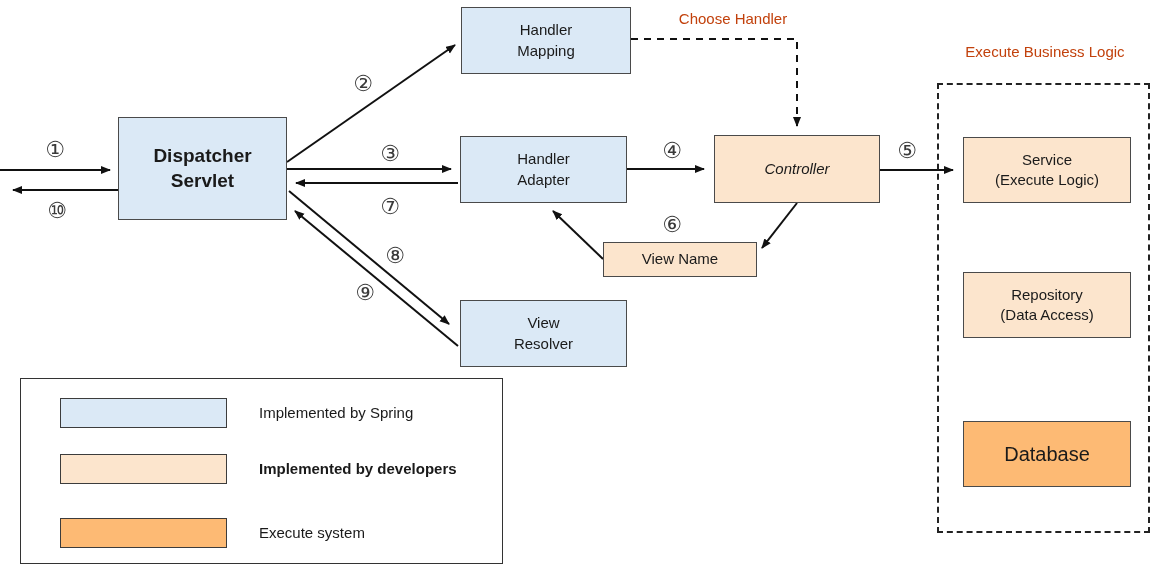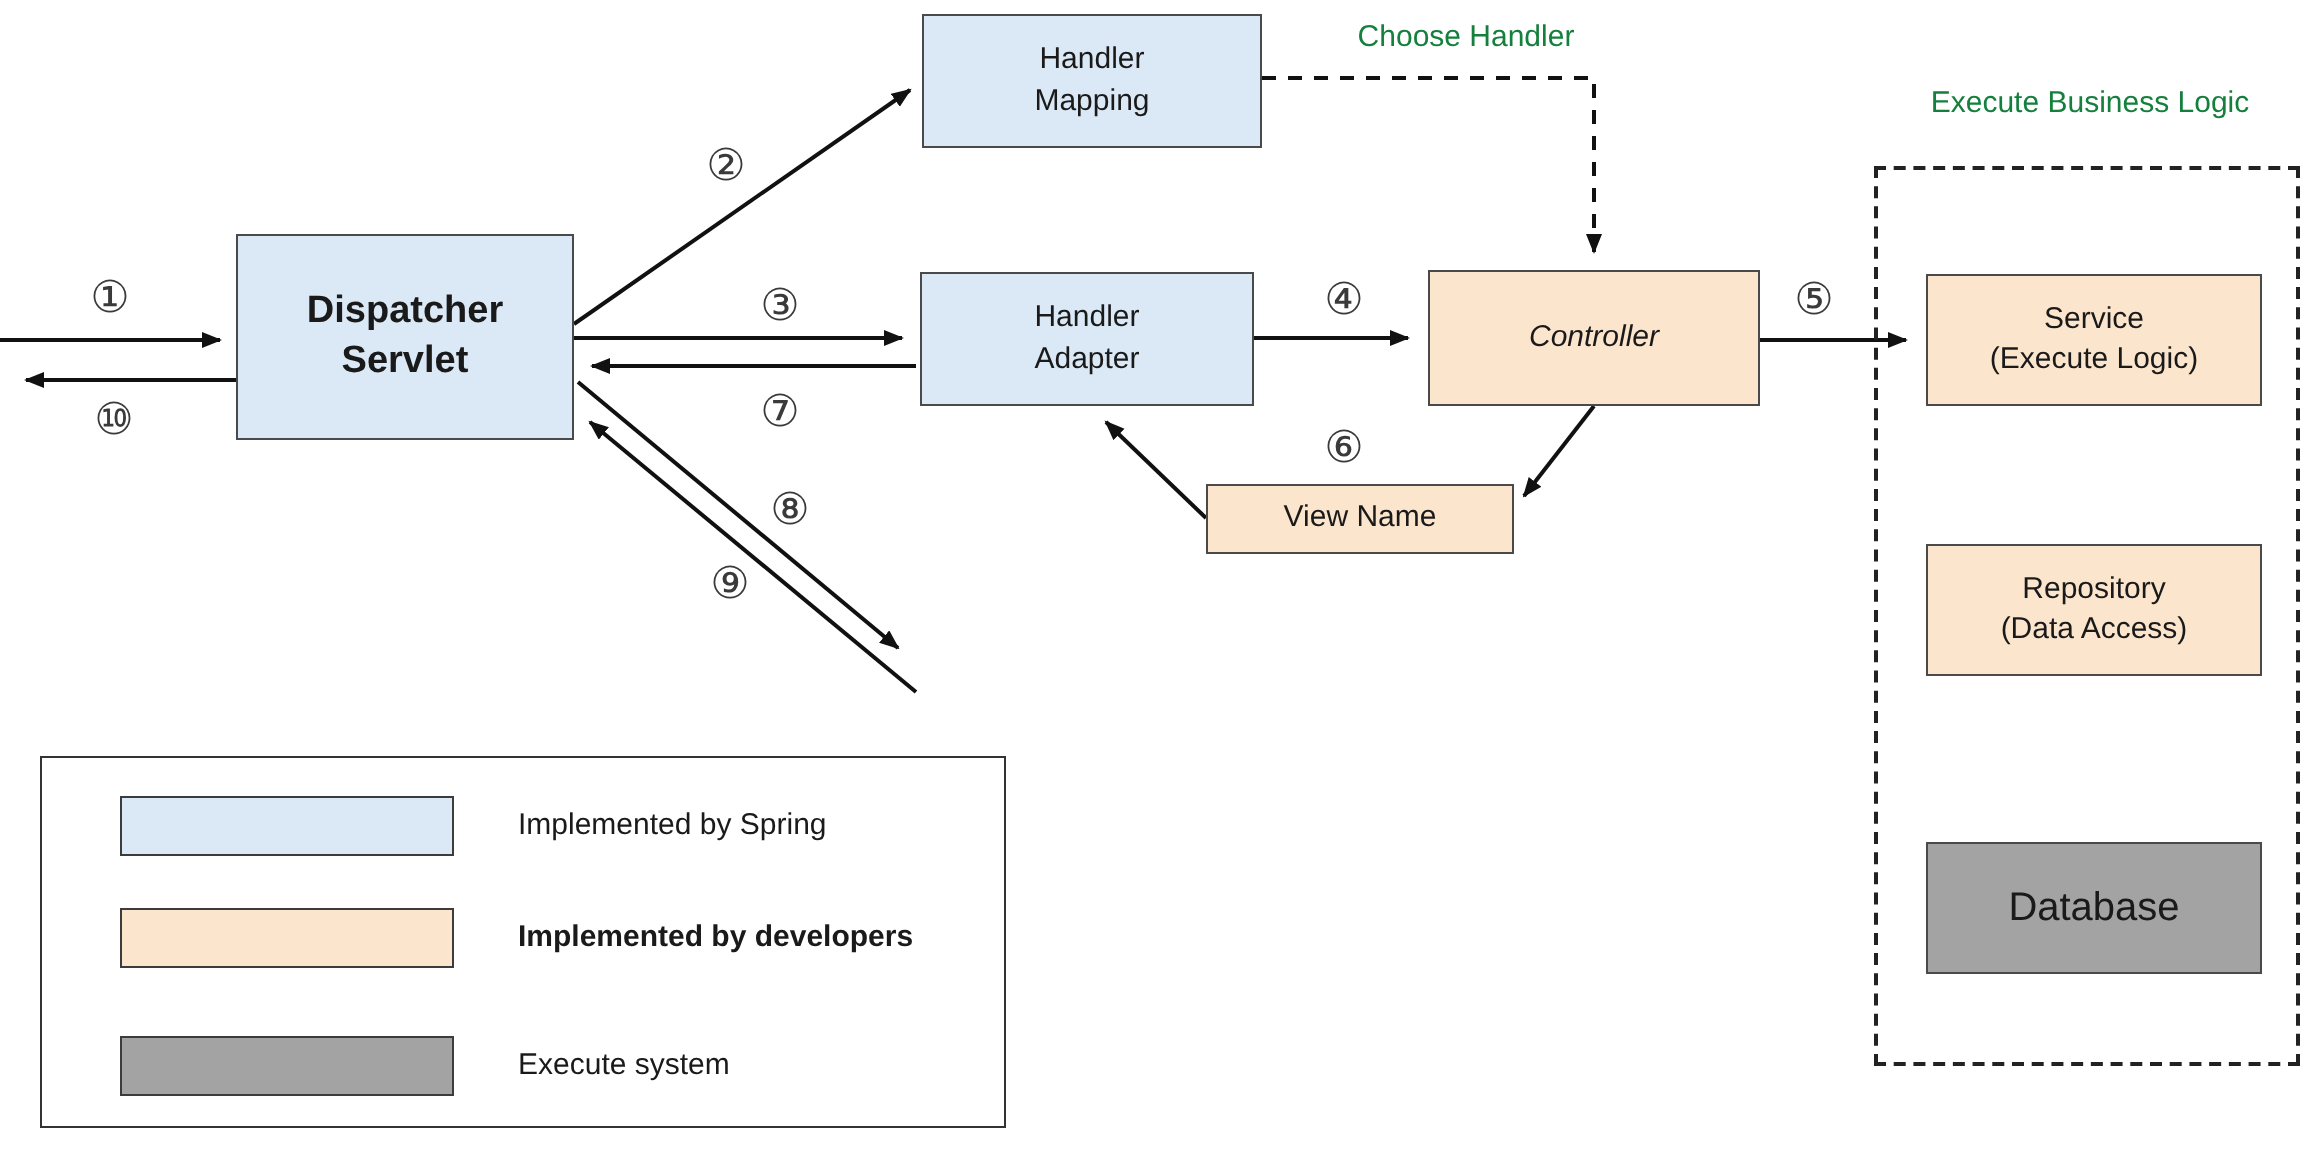--- a/index.html
+++ b/index.html
@@ -16,35 +16,35 @@
     display:flex;align-items:center;justify-content:center;
     text-align:center;
     border:1.5px solid #4a4a4a;
     box-sizing:border-box;
     font-size:15px;
     line-height:1.35;
     white-space:pre-line;
   }
   .blue{background:#dbe9f6;}
   .orange{background:#fce5cd;}
-  .green{background:#a3a3a3;}
+  .green{background:#fdba74;}
   .bold-title{font-weight:bold;font-size:19px;line-height:1.3;}
   .big-label{font-size:20px;}
   .step{
     position:absolute;
     transform:translate(-50%,-50%);
     font-family:"DejaVu Sans",sans-serif;
     font-size:22px;
     color:#3a3a3a;
     line-height:1;
   }
   .free-label{
     position:absolute;
     font-size:15px;
-    color:#15803d;
+    color:#c2410c;
     white-space:nowrap;
   }
   .dashed-container{
     position:absolute;
     border:2px dashed #222222;
     box-sizing:border-box;
     background:transparent;
   }
   .legend-box{
     position:absolute;
@@ -109,20 +109,22 @@
 
   <div class="node blue bold-title" style="left:118px;top:117px;width:169px;height:103px;">Dispatcher
 Servlet</div>
 
   <div class="node blue" style="left:461px;top:7px;width:170px;height:67px;">Handler
 Mapping</div>
 
   <div class="node blue" style="left:460px;top:136px;width:167px;height:67px;">Handler
 Adapter</div>
 
+  <div class="node blue" style="left:460px;top:300px;width:167px;height:67px;">View
+Resolver</div>
 
   <div class="node orange" style="left:714px;top:135px;width:166px;height:68px;font-style:italic;">Controller</div>
 
   <div class="node orange" style="left:603px;top:242px;width:154px;height:35px;">View Name</div>
 
   <div class="free-label" style="left:952px;top:43px;width:186px;text-align:center;">Execute Business Logic</div>
 
   <div class="dashed-container" style="left:937px;top:83px;width:213px;height:450px;"></div>
 
   <div class="node orange" style="left:963px;top:137px;width:168px;height:66px;">Service

